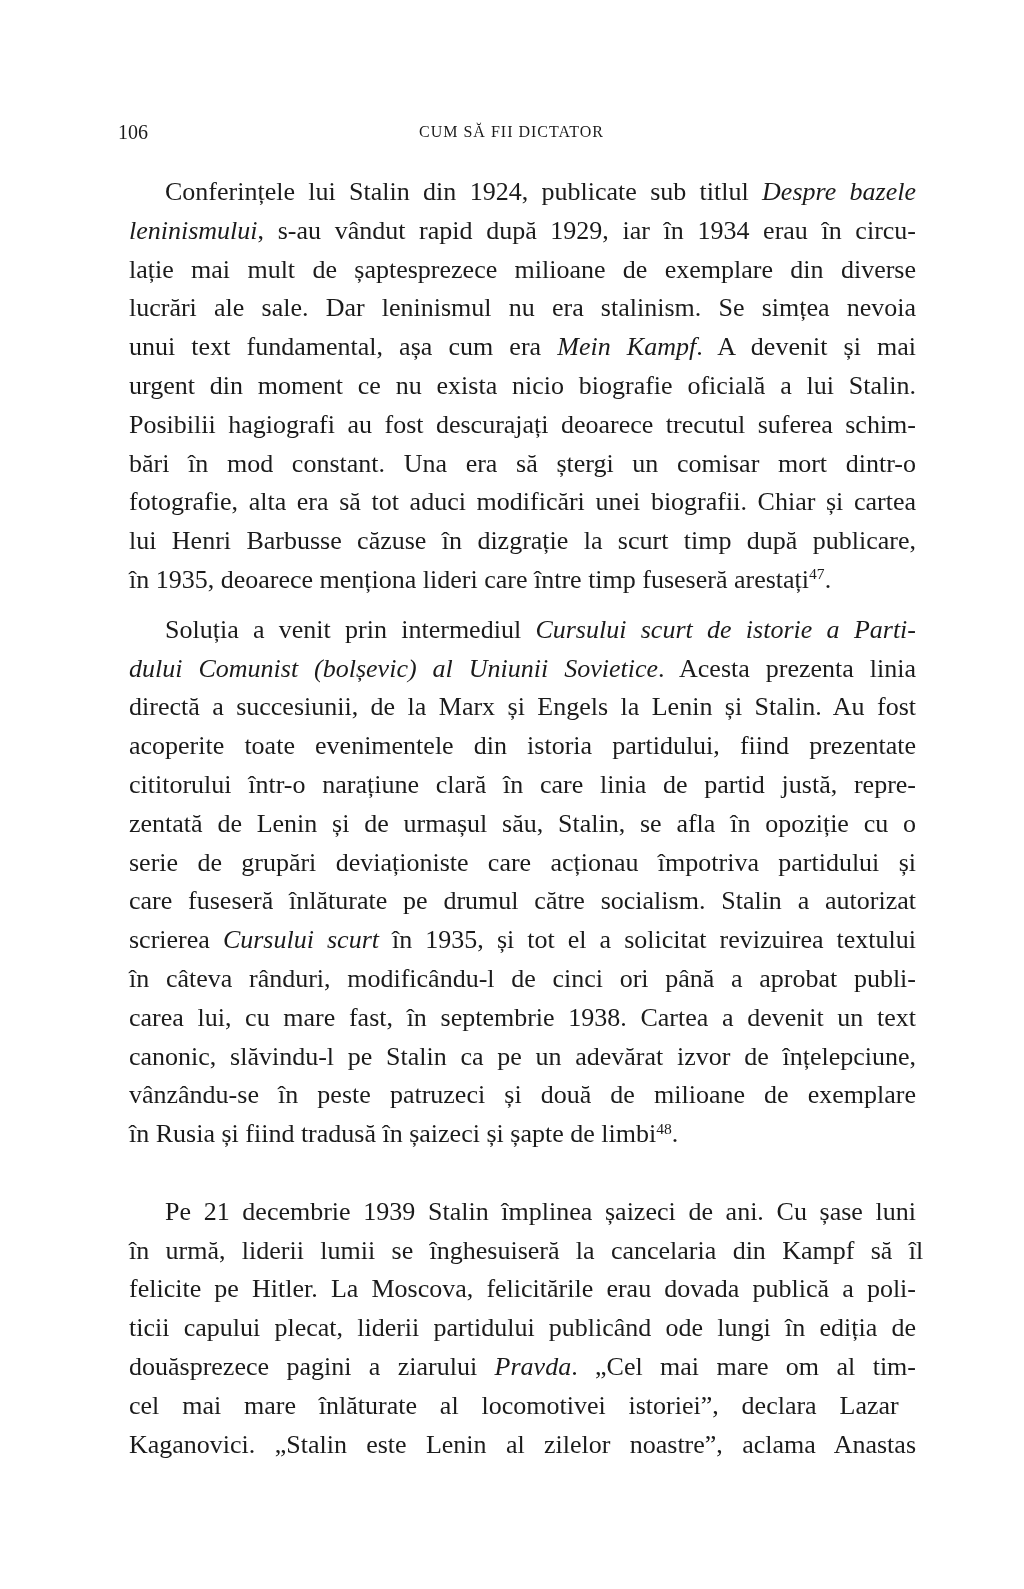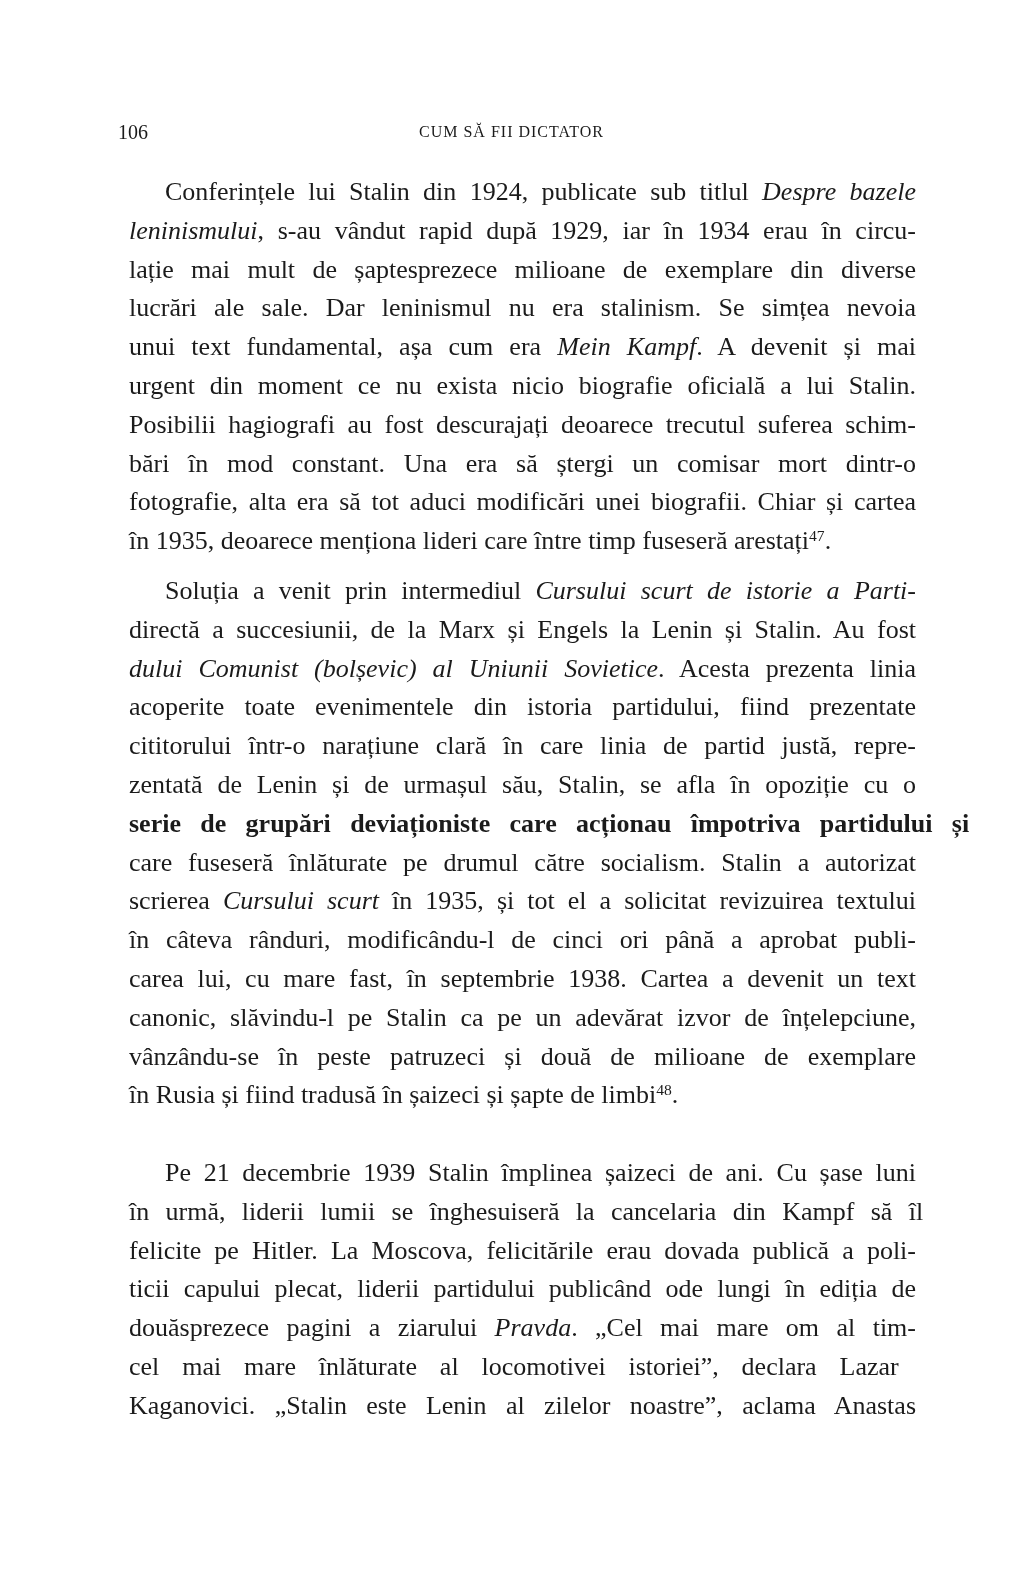--- a/index.html
+++ b/index.html
@@ -68,30 +68,31 @@
       <div class="paragraph">
         <div class="line indented"><span class="line-text" style="word-spacing: 6.84549px;">Conferințele lui Stalin din 1924, publicate sub titlul <i>Despre bazele</i></span></div>
         <div class="line"><span class="line-text" style="word-spacing: 7.15057px;"><i>leninismului</i>, s-au vândut rapid după 1929, iar în 1934 erau în circu-</span></div>
         <div class="line"><span class="line-text" style="word-spacing: 10.8403px;">lație mai mult de șaptesprezece milioane de exemplare din diverse</span></div>
         <div class="line"><span class="line-text" style="word-spacing: 10.6859px;">lucrări ale sale. Dar leninismul nu era stalinism. Se simțea nevoia</span></div>
         <div class="line"><span class="line-text" style="word-spacing: 9.64489px;">unui text fundamental, așa cum era <i>Mein Kampf</i>. A devenit și mai</span></div>
         <div class="line"><span class="line-text" style="word-spacing: 8.3125px;">urgent din moment ce nu exista nicio biografie oficială a lui Stalin.</span></div>
         <div class="line"><span class="line-text" style="word-spacing: 5.96484px;">Posibilii hagiografi au fost descurajați deoarece trecutul suferea schim-</span></div>
         <div class="line"><span class="line-text" style="word-spacing: 12.1648px;">bări în mod constant. Una era să ștergi un comisar mort dintr-o</span></div>
         <div class="line"><span class="line-text" style="word-spacing: 4.14489px;">fotografie, alta era să tot aduci modificări unei biografii. Chiar și cartea</span></div>
+        <div class="line"><span class="line-text" style="word-spacing: 8.88438px;">lui Henri Barbusse căzuse în dizgrație la scurt timp după publicare,</span></div>
         <div class="line"><span class="line-text">în 1935, deoarece menționa lideri care între timp fuseseră arestați<sup>47</sup>.</span></div>
       </div>
       <div class="paragraph">
         <div class="line indented"><span class="line-text" style="word-spacing: 7.79375px;">Soluția a venit prin intermediul <i>Cursului scurt de istorie a Parti-</i></span></div>
+        <div class="line"><span class="line-text" style="word-spacing: 9.47461px;"><i>dului Comunist (bolșevic) al Uniunii Sovietice</i>. Acesta prezenta linia</span></div>
         <div class="line"><span class="line-text" style="word-spacing: 5.9387px;">directă a succesiunii, de la Marx și Engels la Lenin și Stalin. Au fost</span></div>
-        <div class="line"><span class="line-text" style="word-spacing: 9.47461px;"><i>dului Comunist (bolșevic) al Uniunii Sovietice</i>. Acesta prezenta linia</span></div>
         <div class="line"><span class="line-text" style="word-spacing: 13.6272px;">acoperite toate evenimentele din istoria partidului, fiind prezentate</span></div>
         <div class="line"><span class="line-text" style="word-spacing: 10.2422px;">cititorului într-o narațiune clară în care linia de partid justă, repre-</span></div>
         <div class="line"><span class="line-text" style="word-spacing: 8.27644px;">zentată de Lenin și de urmașul său, Stalin, se afla în opoziție cu o</span></div>
-        <div class="line"><span class="line-text" style="word-spacing: 12.8203px; font-weight: bold;">serie de grupări deviaționiste care acționau împotriva partidului și</span></div>
+        <div class="line"><span class="line-text" style="word-spacing: 12.8203px;">serie de grupări deviaționiste care acționau împotriva partidului și</span></div>
         <div class="line"><span class="line-text" style="word-spacing: 9.31597px;">care fuseseră înlăturate pe drumul către socialism. Stalin a autorizat</span></div>
         <div class="line"><span class="line-text" style="word-spacing: 6.55824px;">scrierea <i>Cursului scurt</i> în 1935, și tot el a solicitat revizuirea textului</span></div>
         <div class="line"><span class="line-text" style="word-spacing: 10.1875px;">în câteva rânduri, modificându-l de cinci ori până a aprobat publi-</span></div>
         <div class="line"><span class="line-text" style="word-spacing: 7.16667px;">carea lui, cu mare fast, în septembrie 1938. Cartea a devenit un text</span></div>
         <div class="line"><span class="line-text" style="word-spacing: 7.22656px;">canonic, slăvindu-l pe Stalin ca pe un adevărat izvor de înțelepciune,</span></div>
         <div class="line"><span class="line-text" style="word-spacing: 12.6042px;">vânzându-se în peste patruzeci și două de milioane de exemplare</span></div>
         <div class="line"><span class="line-text">în Rusia și fiind tradusă în șaizeci și șapte de limbi<sup>48</sup>.</span></div>
       </div>
       <div class="paragraph space-before">
         <div class="line indented"><span class="line-text" style="word-spacing: 6.17756px;">Pe 21 decembrie 1939 Stalin împlinea șaizeci de ani. Cu șase luni</span></div>

